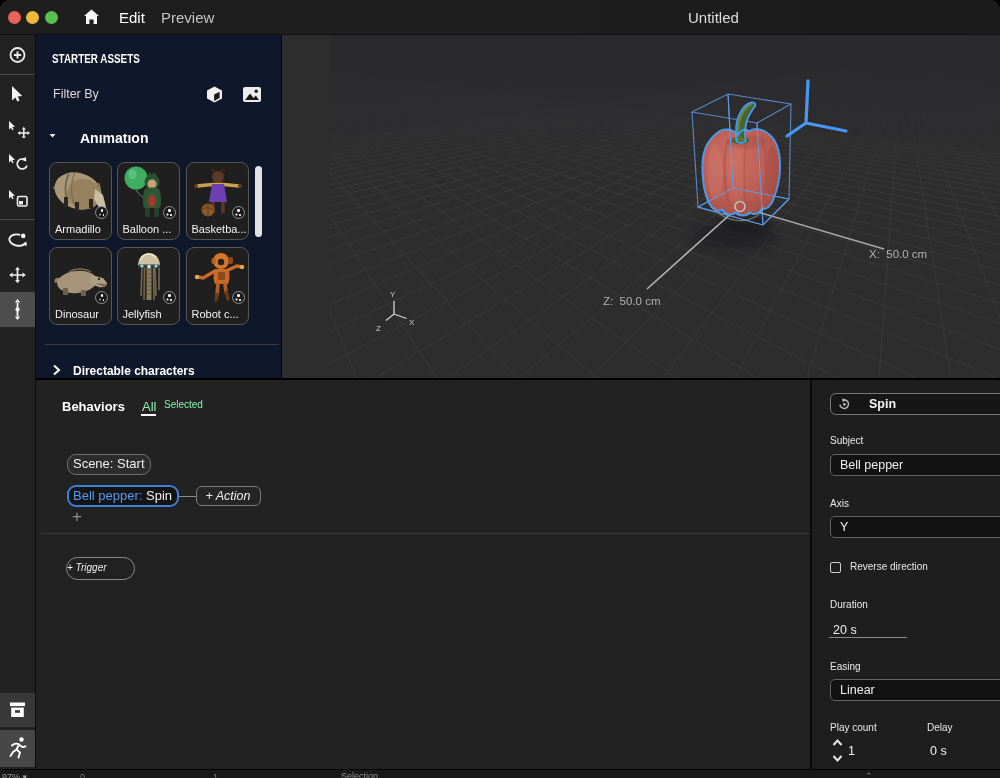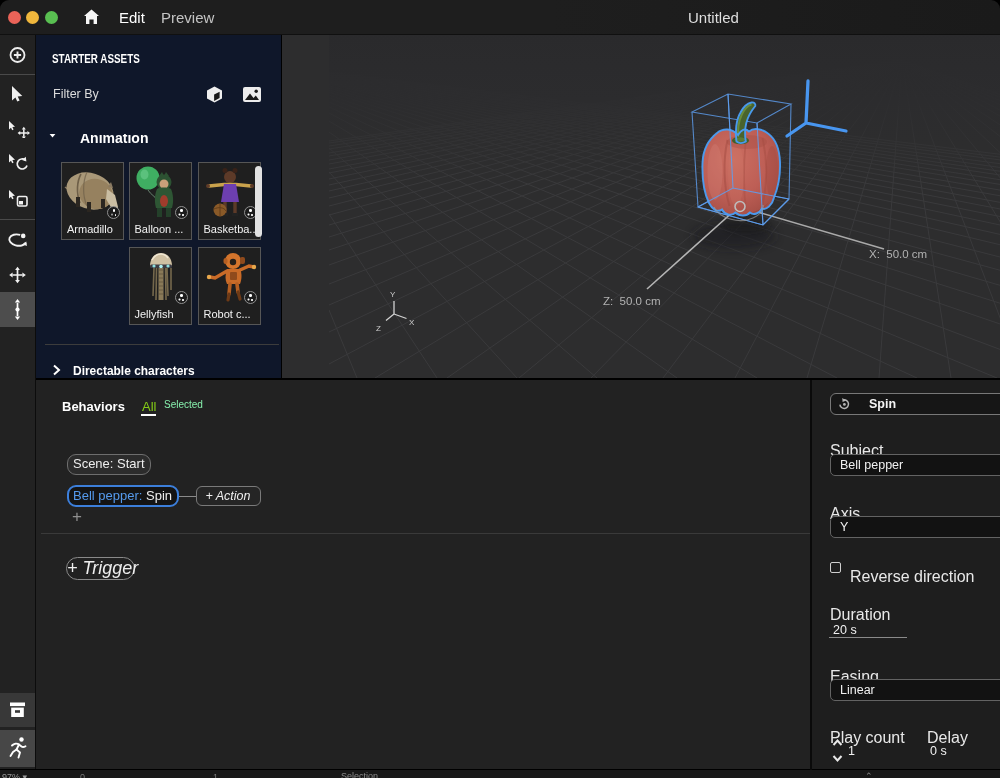--- a/index.html
+++ b/index.html
@@ -13,26 +13,26 @@
 #topbar .t3{left:45px;background:#59bf51;}
 #topbar .menu{position:absolute;top:0;height:35px;line-height:35px;font-size:15px;}
 #toolbar{left:0;top:35px;width:35px;height:734px;background:#222;border-right:1px solid #0c0c0c;}
 .tsep{position:absolute;left:0;width:35px;height:1px;background:#4a4a4a;}
 .tbtn{position:absolute;left:0;width:35px;}
 #assets{left:36px;top:35px;width:245px;height:343px;background:#0f172a;color:#eee;}
 #viewport{left:282px;top:35px;width:756px;height:343px;background:#2d2d2e;padding-left:47px;}
 #behaviors{left:36px;top:380px;width:774px;height:389px;background:#222;}
 #rightpanel{left:812px;top:380px;width:188px;height:389px;background:#1e1e1e;}
 #statusbar{left:0;top:770px;width:1000px;height:8px;background:#181818;overflow:hidden;}
-.card{position:absolute;width:61px;height:76px;background:#1f1f1f;border:1.5px solid #565656;border-radius:0;margin-left:12px;}
+.card{position:absolute;width:61px;height:76px;background:#1f1f1f;border:1.5px solid #565656;border-radius:8px;}
 .card .lbl{position:absolute;left:5px;bottom:4px;font-size:11px;color:#f2f2f2;white-space:nowrap;}
 .badge{position:absolute;right:3px;top:43px;width:11px;height:11px;border:1px solid #909090;border-radius:50%;background:#1c1c1c;}
 .badge:after{content:"";position:absolute;left:4.5px;top:2px;width:2.5px;height:2.5px;border-radius:50%;background:#fff;box-shadow:-2px 4px 0 -0.5px #fff, 1.5px 4.5px 0 -0.5px #fff;}
 .pill{position:absolute;box-sizing:border-box;font-size:13px;color:#eee;white-space:nowrap;}
-.flabel{position:absolute;left:18px;font-size:16px;color:#e8e8e8;margin-top:7px;}
+.flabel{position:absolute;left:18px;font-size:10px;color:#e8e8e8;}
 .fbox{position:absolute;left:18px;width:192px;height:22px;box-sizing:border-box;background:#121212;border:1.2px solid #636363;border-radius:5px;color:#f0f0f0;font-size:12.5px;line-height:20px;padding-left:9px;}
 svg{display:block;}
 </style>
 </head>
 <body>
 <div id="app">
 
   <div id="topbar" class="abs">
     <span class="dot t1"></span>
       <span class="dot t2"></span>
@@ -192,20 +192,34 @@
 <circle cx="8" cy="21" r="2" fill="#5d3a28"></circle>
           <circle cx="52" cy="21" r="2" fill="#5d3a28"></circle>
 <path d="M24 19 L36 19 L39 37 L21 37 Z" fill="#6d3fb0"></path>
 <path d="M25 37 L25 48 M35 37 L35 48" stroke="#5d3a28" stroke-width="3.4"></path>
 <rect x="22" y="48" width="6" height="3" fill="#222"></rect>
           <rect x="32" y="48" width="6" height="3" fill="#222"></rect>
 <circle cx="20" cy="45" r="6.5" fill="#8a5a28"></circle>
 <path d="M14 44 C18 42 24 42 26 46 M20 38.5 L20 51.5" stroke="#5d3a18" stroke-width="0.9" fill="none"></path>
 </svg>
         <div class="lbl">Basketba...</div>
+        <div class="badge"></div>
+      </div>
+    <div class="card" style="left:13px;top:212px;">
+        <svg class="abs" style="left:1px;top:2px" width="59" height="58" viewBox="0 0 59 58">
+<path d="M4 33 C2 30 5 27 8 28 L14 30 Z" fill="#8f7f63"></path>
+<ellipse cx="26" cy="32" rx="20" ry="11" transform="rotate(-6 26 32)" fill="#a6957a"></ellipse>
+<path d="M40 25 L52 28 L56 33 C56 36 52 38 48 37 L40 34 Z" fill="#b0a086"></path>
+<path d="M44 33 L55 34 C56 35 55 37 53 37 Z" fill="#7c6c52"></path>
+<path d="M18 22 C24 18 34 18 40 22" stroke="#7c6c52" stroke-width="1.4" fill="none"></path>
+<rect x="12" y="38" width="5" height="7" fill="#6e5f48"></rect>
+<rect x="30" y="40" width="5" height="6" fill="#6e5f48"></rect>
+<circle cx="48" cy="29" r="1.2" fill="#302818"></circle>
+</svg>
+        <div class="lbl">Dinosaur</div>
         <div class="badge"></div>
       </div>
     <div class="card" style="left:80.5px;top:212px;">
         <svg class="abs" style="left:1px;top:2px" width="59" height="58" viewBox="0 0 59 58">
 <path d="M19 16 C19 8 24 3 30 3 C36 3 41 8 41 16 Z" fill="#cfc0a2"></path>
 <path d="M21 10 C23 6 27 4 30 4 C32 4 35 5 37 8" stroke="#efe6d2" stroke-width="1.6" fill="none"></path>
 <rect x="19" y="14.5" width="22" height="3.5" rx="1.5" fill="#3c3c44"></rect>
 <circle cx="23" cy="16" r="1.6" fill="#8fe0e0"></circle>
           <circle cx="30" cy="16.5" r="1.8" fill="#aff0f0"></circle>
           <circle cx="37" cy="16" r="1.6" fill="#8fe0e0"></circle>
@@ -300,30 +314,30 @@
 <path d="M667 207 C673 219 693 224 706 218 C713 215 717 210 716 205" stroke="#9a9a9a" stroke-width="1.2" fill="none" opacity="0.7"></path>
 <circle cx="693" cy="206.5" r="5" fill="none" stroke="#bdbdbd" stroke-width="1.6"></circle>
 <g stroke="#4896f0" stroke-width="3.3" stroke-linecap="round" fill="none">
           <path d="M761 81 L759 123 M759 123 L799 131 M759 123 L740 136"></path>
         </g>
   </svg>
   </div>
 
   <div id="behaviors" class="abs">
     <div class="abs" style="left:26px;top:19px;font-size:13px;font-weight:bold;color:#fff;">Behaviors</div>
-    <div class="abs" style="left:106px;top:19px;font-size:13px;color:#84cc16;">All</div>
+    <div class="abs" style="left:106px;top:19px;font-size:13px;color:#86efac;">All</div>
     <div class="abs" style="left:105px;top:34px;width:15px;height:1.8px;background:#fff;"></div>
     <div class="abs" style="left:128px;top:19px;font-size:10px;color:#86efac;">Selected</div>
     <div class="pill" style="left:30.5px;top:74px;width:84.5px;height:20.5px;background:#2c2c2c;border:1.2px solid #6e6e6e;border-radius:9px;line-height:18.5px;text-align:center;">Scene: Start</div>
     <div class="pill" style="left:30.5px;top:105px;width:112px;height:22px;background:#141414;border:2px solid #3c7fdb;border-radius:9px;line-height:18.5px;text-align:center;"><span style="color:#559aec">Bell pepper:</span> Spin</div>
     <div class="abs" style="left:143px;top:115.5px;width:17px;height:1.2px;background:#8a8a8a;"></div>
     <div class="pill" style="left:159.5px;top:105.5px;width:65px;height:20.5px;background:#252525;border:1.2px solid #7a7a7a;border-radius:6px;line-height:18px;text-align:center;font-style:italic;font-size:12.5px;">+ Action</div>
     <div class="abs" style="left:36px;top:127px;font-size:17px;color:#8f8f8f;">+</div>
     <div class="abs" style="left:5px;top:152.5px;width:769px;height:1px;background:#3a3a3a;"></div>
-    <div class="pill" style="left:30px;top:177px;width:69px;height:22.5px;background:#212121;border:1.2px solid #8a8a8a;border-radius:12px;line-height:20px;text-align:left;font-style:italic;font-size:18px;">+ Trigger</div>
+    <div class="pill" style="left:30px;top:177px;width:69px;height:22.5px;background:#212121;border:1.2px solid #8a8a8a;border-radius:12px;line-height:20px;text-align:left;font-style:italic;font-size:10px;">+ Trigger</div>
   </div>
 
   <div class="abs" style="left:810px;top:380px;width:2px;height:398px;background:#0a0a0a;"></div>
 
   <div id="rightpanel" class="abs">
     <div class="abs" style="left:18px;top:12.5px;width:192px;height:22.5px;box-sizing:border-box;background:#161616;border:1.2px solid #787878;border-radius:6px;">
       <svg class="abs" style="left:7px;top:4px" width="12" height="12" viewBox="0 0 12 12">
         <g transform="scale(-1,1) translate(-12.8,0)">
         <path d="M7.4 1.9 A4.3 4.3 0 1 0 10.9 6.6" fill="none" stroke="#b5b5b5" stroke-width="1.5"></path>
         <path d="M8.6 0.1 L8.2 3.9 L4.6 2.5 Z" fill="#b5b5b5"></path>

